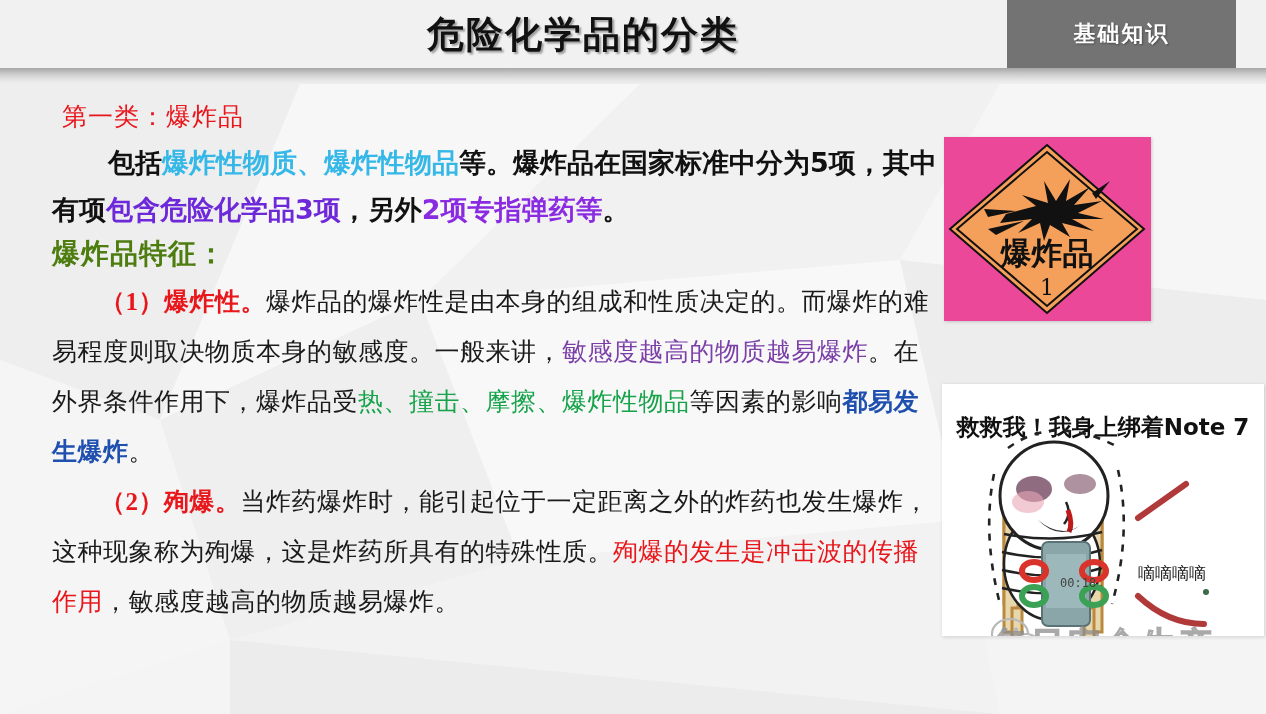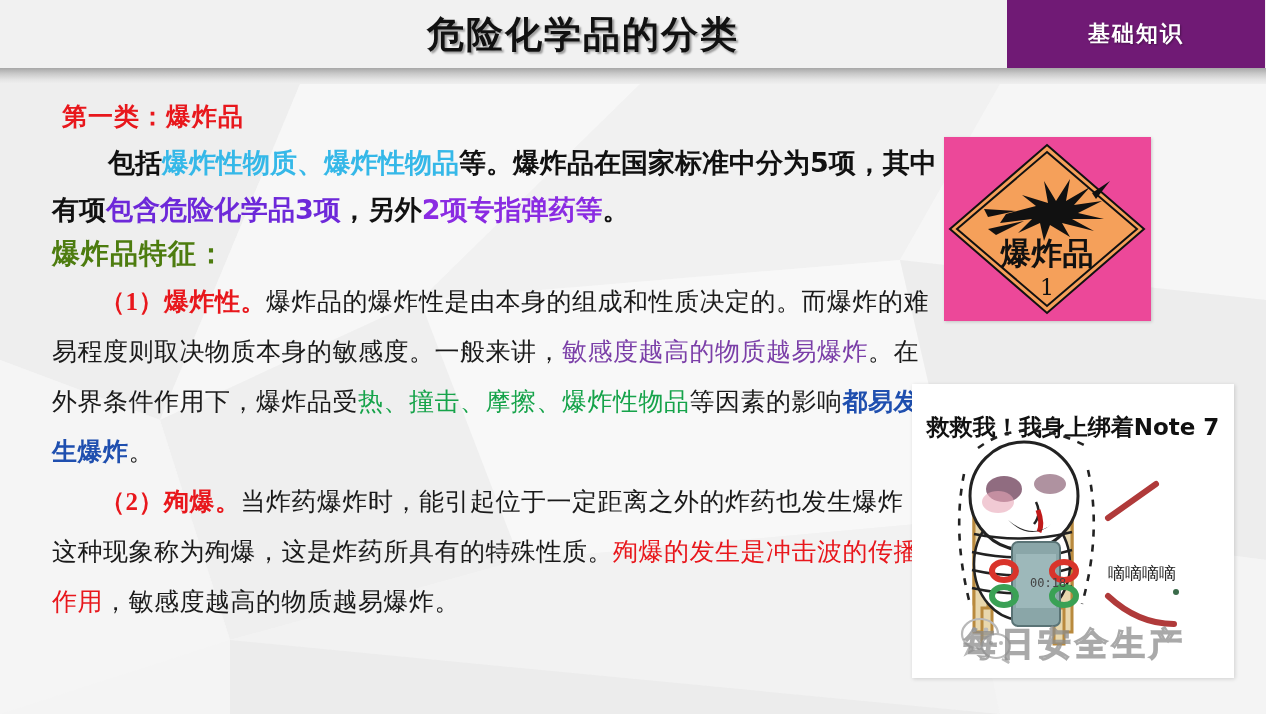--- a/index.html
+++ b/index.html
@@ -30,34 +30,34 @@
   .header-title{
     position:absolute;left:0;top:6px;width:1166px;height:58px;
     display:flex;align-items:center;justify-content:center;
     font-size:37px;font-weight:bold;color:#111;
     letter-spacing:2px;
     text-shadow:2px 2px 2px rgba(0,0,0,.35);
     font-family:"DejaVu Sans","Liberation Sans",sans-serif;
     text-align:center;
   }
   .header-tag{
-    position:absolute;left:1007px;top:0;width:258px;height:68px;
-    background:#701a75;
+    position:absolute;left:1007px;top:0;width:229px;height:68px;
+    background:#737373;
     display:flex;align-items:center;justify-content:center;
     color:#ffffff;font-size:22px;font-weight:bold;letter-spacing:2px;
     text-shadow:1px 1px 2px rgba(0,0,0,.35);
     font-family:Liberation Mono, monospace;
   }
 
   
   .content{
     position:absolute;left:52px;top:100px;width:890px;
   }
   .h-red{
-    color:#e8171c;font-weight:bold;font-size:25px;letter-spacing:1px;
+    color:#e8171c;font-weight:normal;font-size:25px;letter-spacing:1px;
     margin:0 0 6px 10px;
     font-family:"DejaVu Sans","Liberation Sans",sans-serif;
   }
   .p-sans{
     font-size:27px;font-weight:bold;line-height:47px;color:#111;
     letter-spacing:0px;margin:0;
     font-family:"DejaVu Sans","Liberation Sans",sans-serif;
   }
   .p-sans .indent{display:inline-block;width:56px;}
   .h-cyan{
@@ -85,21 +85,21 @@
   
   .placard{
     position:absolute;left:944px;top:137px;width:207px;height:184px;
     background:#ec4899;
     box-shadow:1px 1px 3px rgba(0,0,0,.18);
   }
   .placard svg{display:block;}
 
   
   .meme{
-    position:absolute;left:912px;top:384px;width:322px;height:294px;
+    position:absolute;left:942px;top:384px;width:322px;height:252px;
     background:#ffffff;
     box-shadow:1px 1px 4px rgba(0,0,0,.15);
     overflow:hidden;
   }
   .meme-title{
     position:absolute;left:0;top:28px;width:322px;text-align:center;
     font-size:23px;font-weight:bold;color:#111;letter-spacing:0px;
     font-family:"DejaVu Sans","Liberation Sans",sans-serif;
   }
   .meme-beep{

